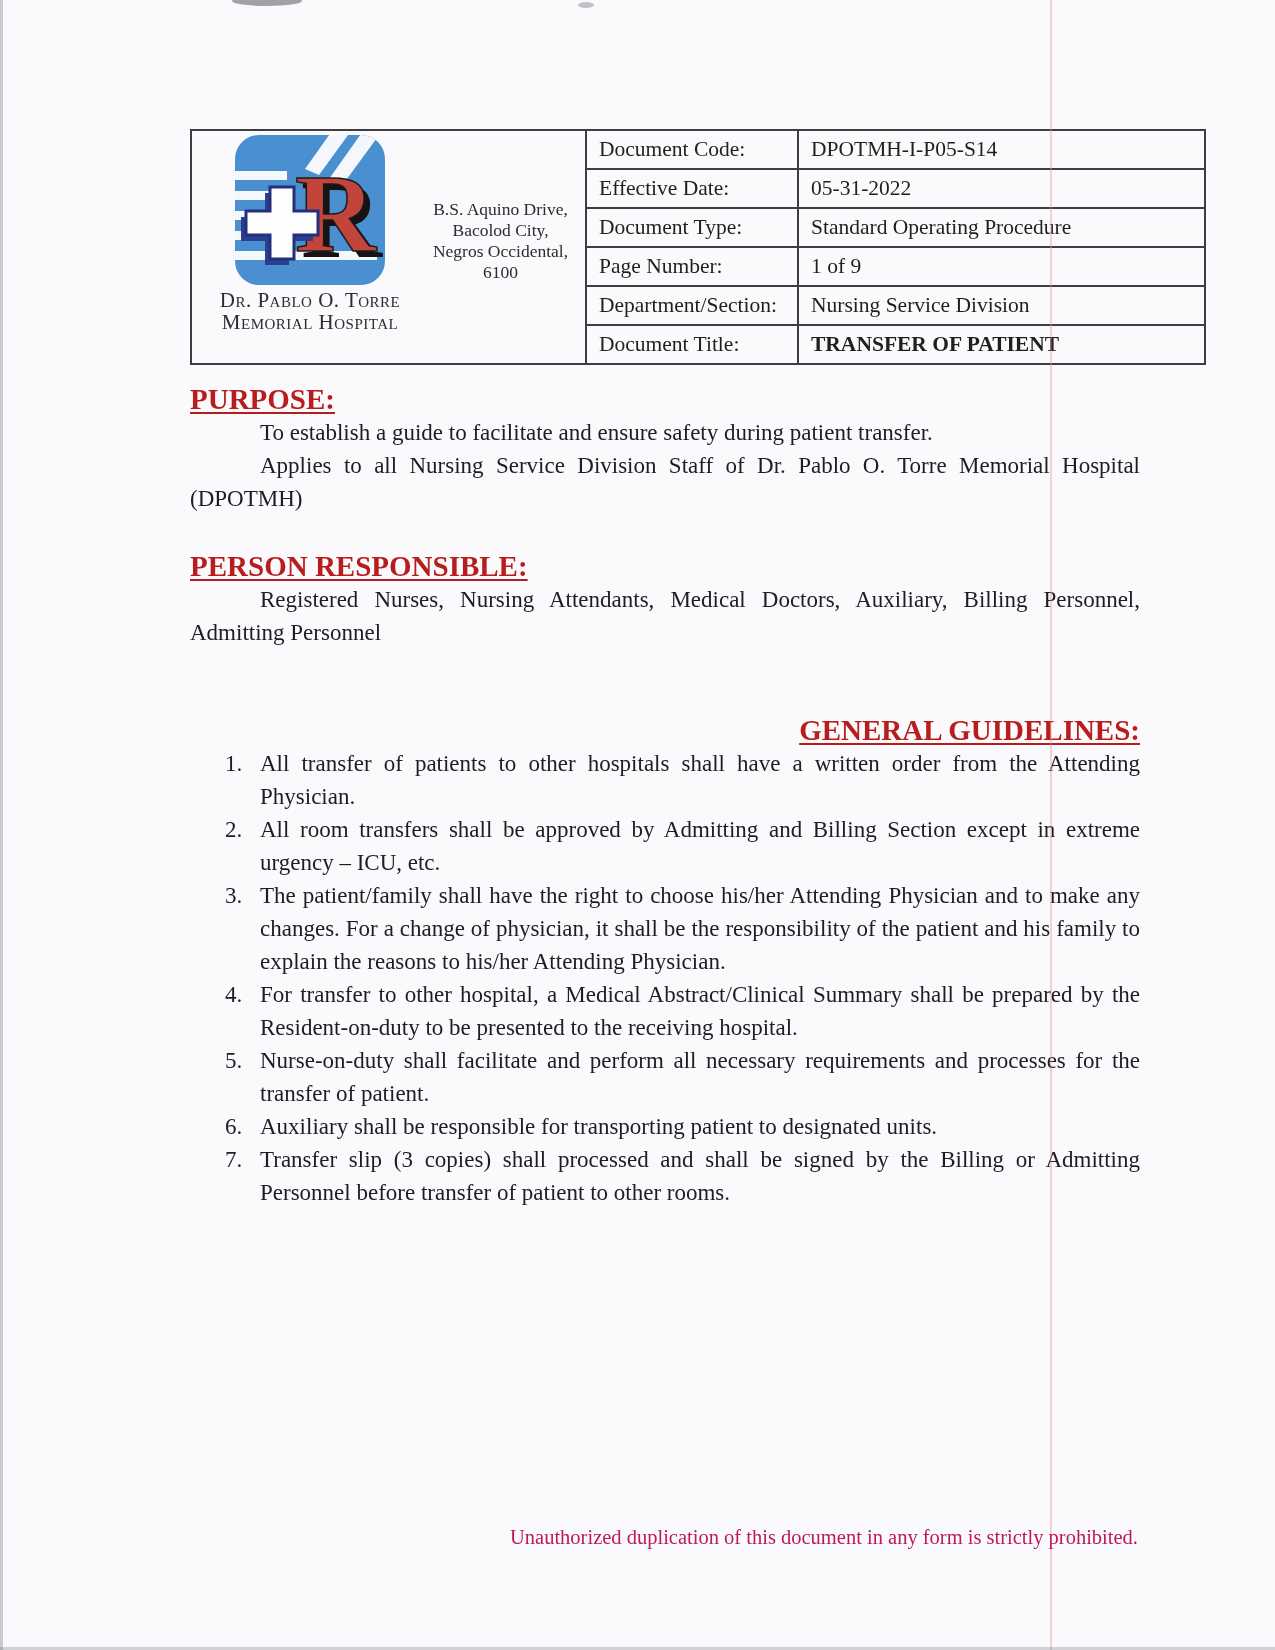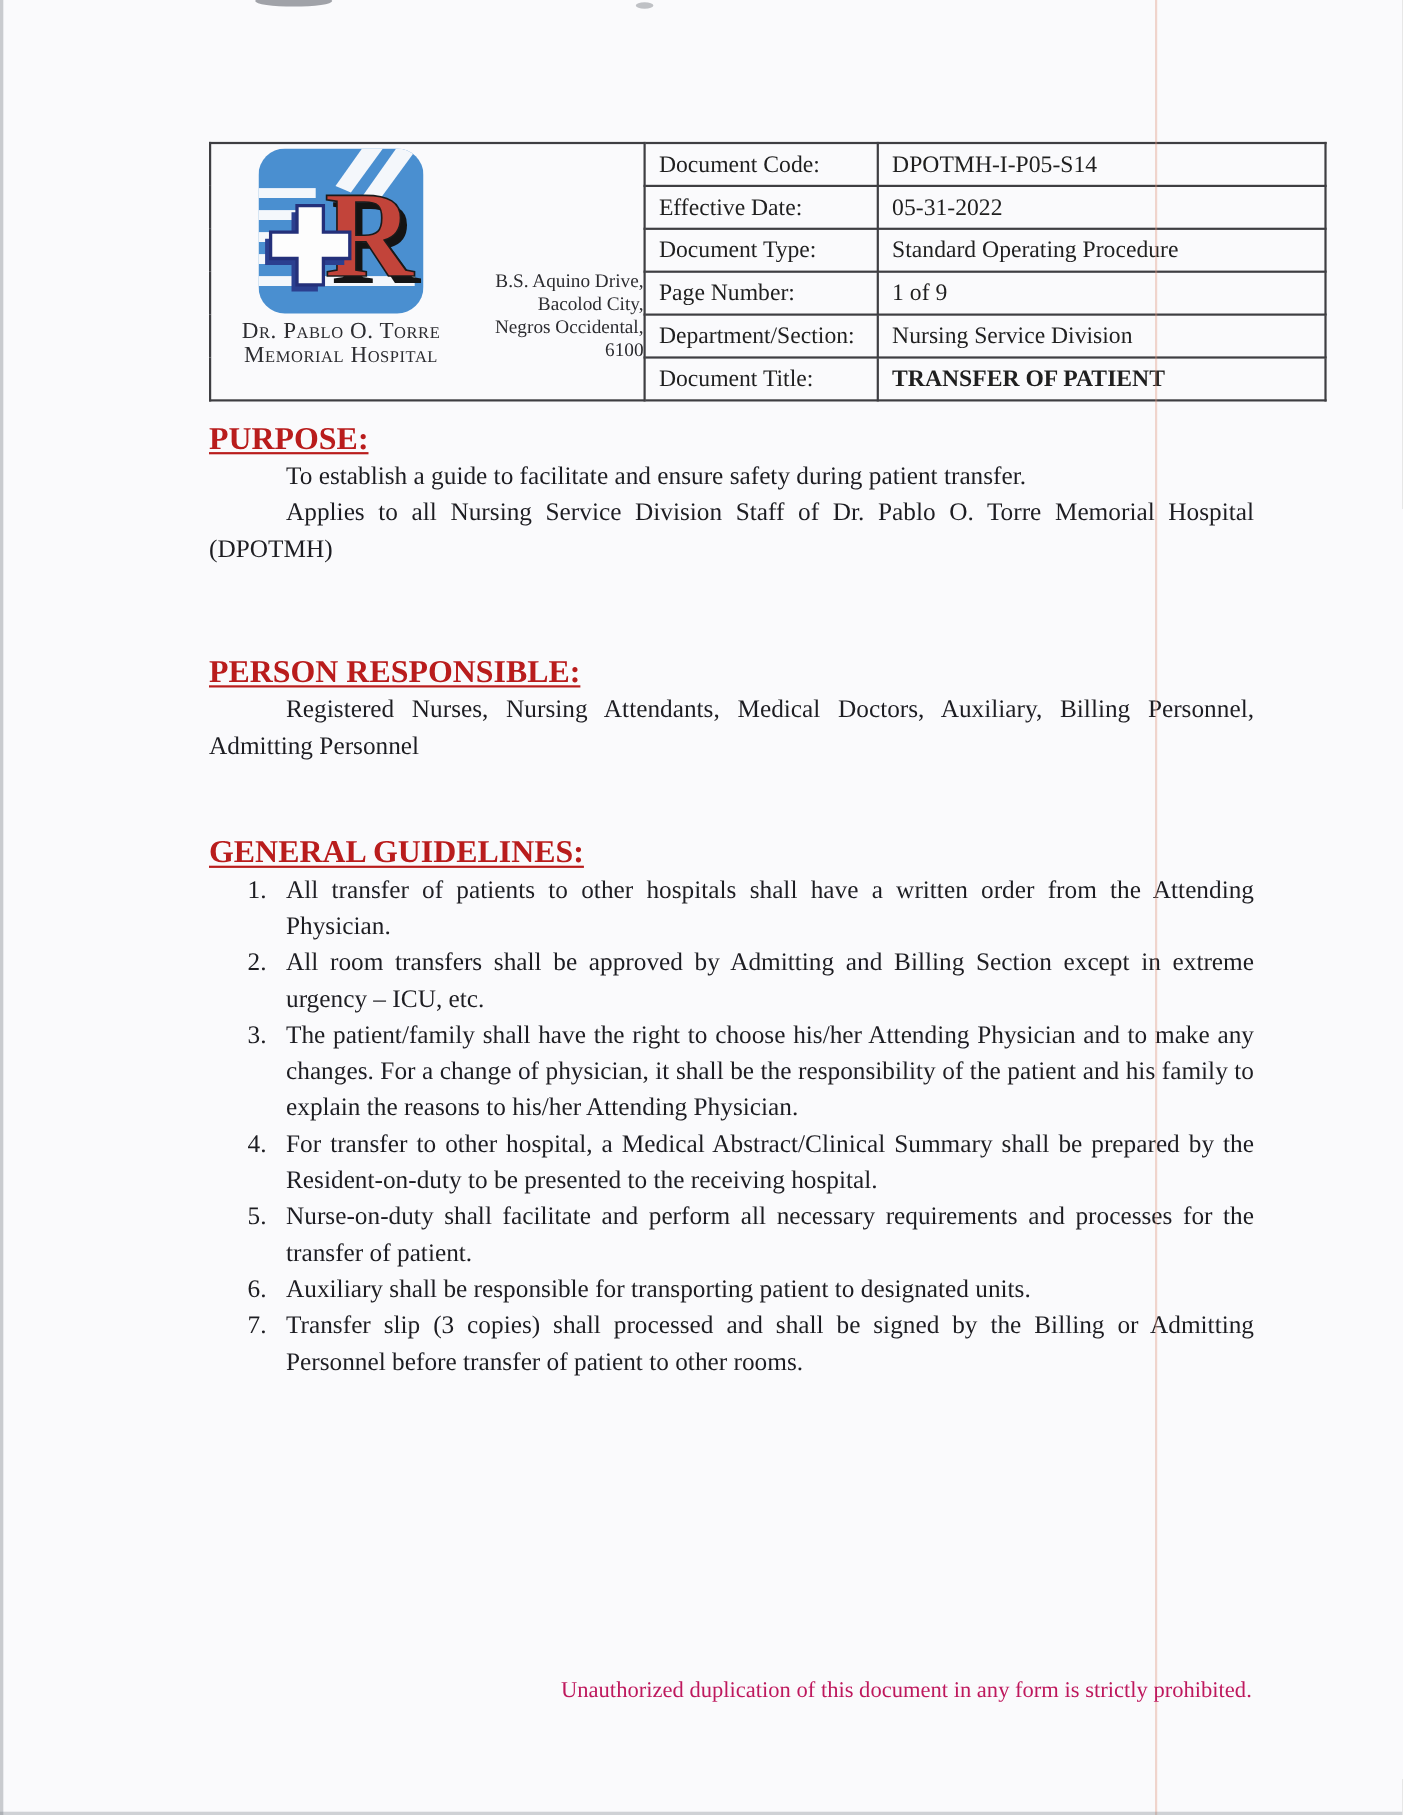--- a/index.html
+++ b/index.html
@@ -44,37 +44,37 @@
   .logo-left{width:212px;text-align:center;}
   .logo-left svg{display:block;margin:4px auto 2px auto;}
   .hosp-name{
     font-variant:small-caps;
     font-size:21px;
     line-height:22px;
     color:#2c2c30;
     letter-spacing:.5px;
     white-space:nowrap;
   }
-  .logo-right{flex:1;text-align:right;margin-top:114px;}
+  .logo-right{flex:1;text-align:center;margin-top:68px;}
   .addr-line{font-size:17.5px;line-height:21px;color:#2c2c30;}
 
   
   .sec-heading{
     font-size:29px;
     line-height:33px;
     font-weight:bold;
     text-decoration:underline;
     text-underline-offset:3px;
     text-decoration-thickness:2px;
     color:#b91c1c;
   }
   .h-purpose{margin-top:18px;}
   .h-scope{margin-top:64px;}
-  .h-person{margin-top:80px;}
-  .h-guidelines{margin-top:65px;}
+  .h-person{margin-top:35px;}
+  .h-guidelines{margin-top:65px;text-align:right;}
   .para{
     font-size:23px;
     line-height:33px;
     text-align:justify;
     text-indent:70px;
     margin:0;
     color:#1d1d22;
   }
   ol.guide{list-style:none;margin:0;padding:0 0 0 35px;}
   ol.guide li{display:flex;}

